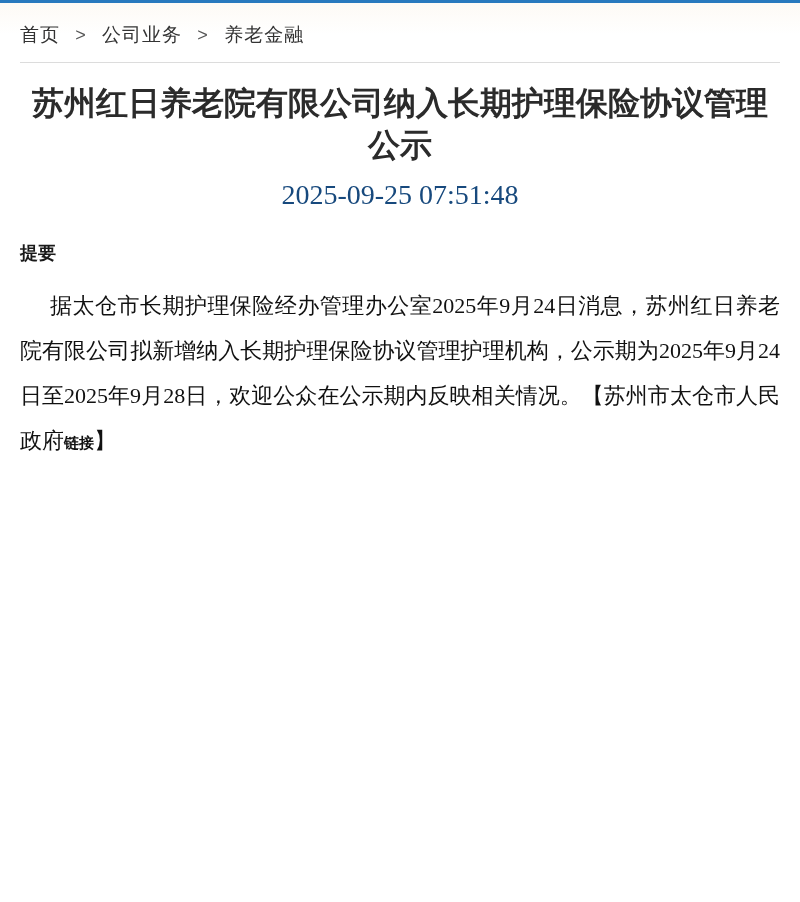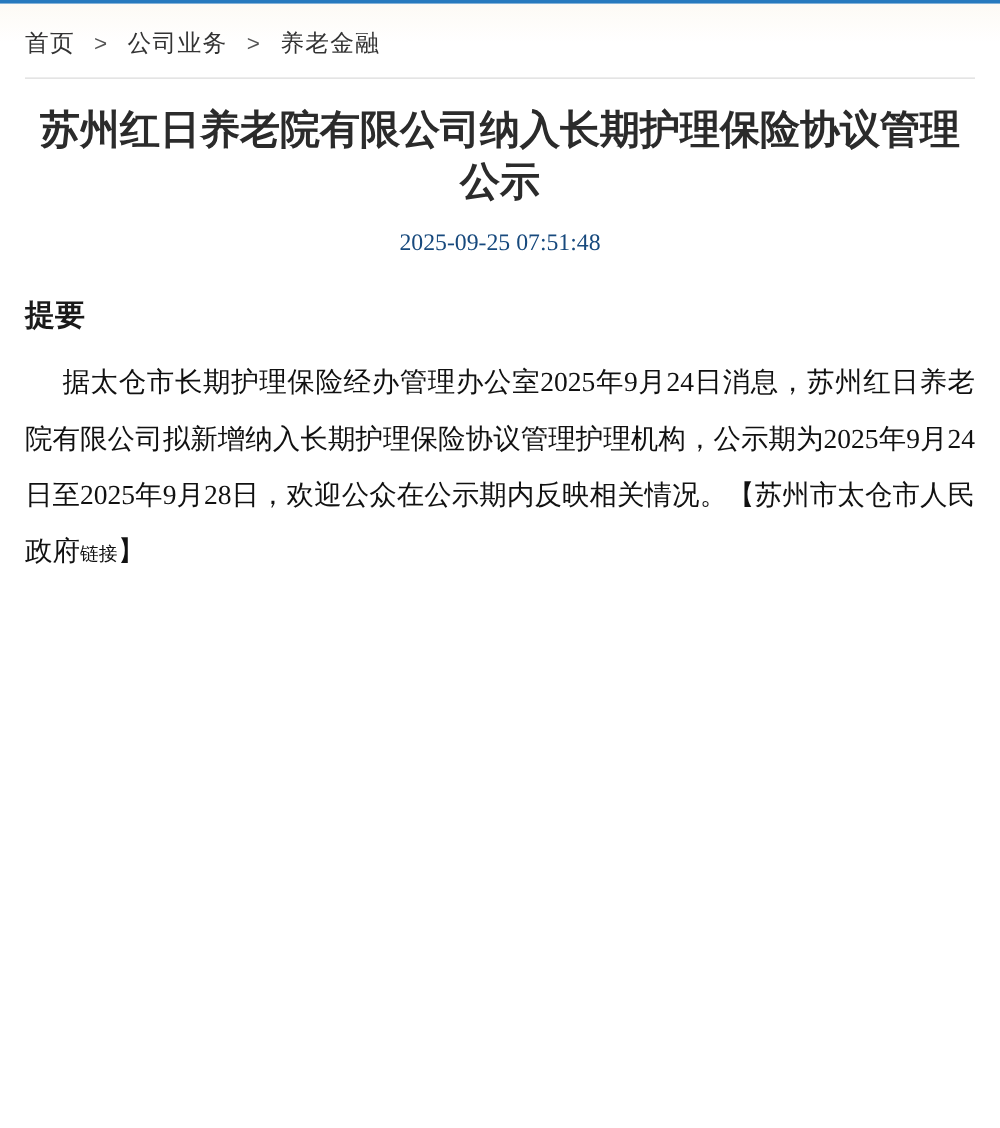--- a/index.html
+++ b/index.html
@@ -47,45 +47,46 @@
     font-size: 32px;
     line-height: 42px;
     font-weight: bold;
     color: #2b2b2b;
     text-align: center;
     margin: 19px 4px 16px;
   }
   .date {
     text-align: center;
     font-family: "Liberation Serif", "DejaVu Serif", serif;
-    font-size: 19px;
+    font-size: 28px;
     color: #17497d;
     margin-top: 15px;
     line-height: 26px;
   }
   h2.section-heading {
-    font-size: 24px;
+    font-size: 18px;
     line-height: 34px;
     font-weight: bold;
     color: #1a1a1a;
     margin: 28px 0 0;
   }
   p.body-text {
     font-family: "Liberation Serif", "DejaVu Serif", serif;
     font-size: 22px;
     line-height: 45px;
     color: #111111;
     text-align: justify;
     text-indent: 30px;
     margin: 13px 0 0;
   }
   .small-link {
     font-size: 15px;
     color: #111111;
     cursor: pointer;
+    font-weight: bold;
   }
 </style>
 </head>
 <body>
 
 <div class="page">
 
   <div class="topbar"></div>
 
   <div class="header">

